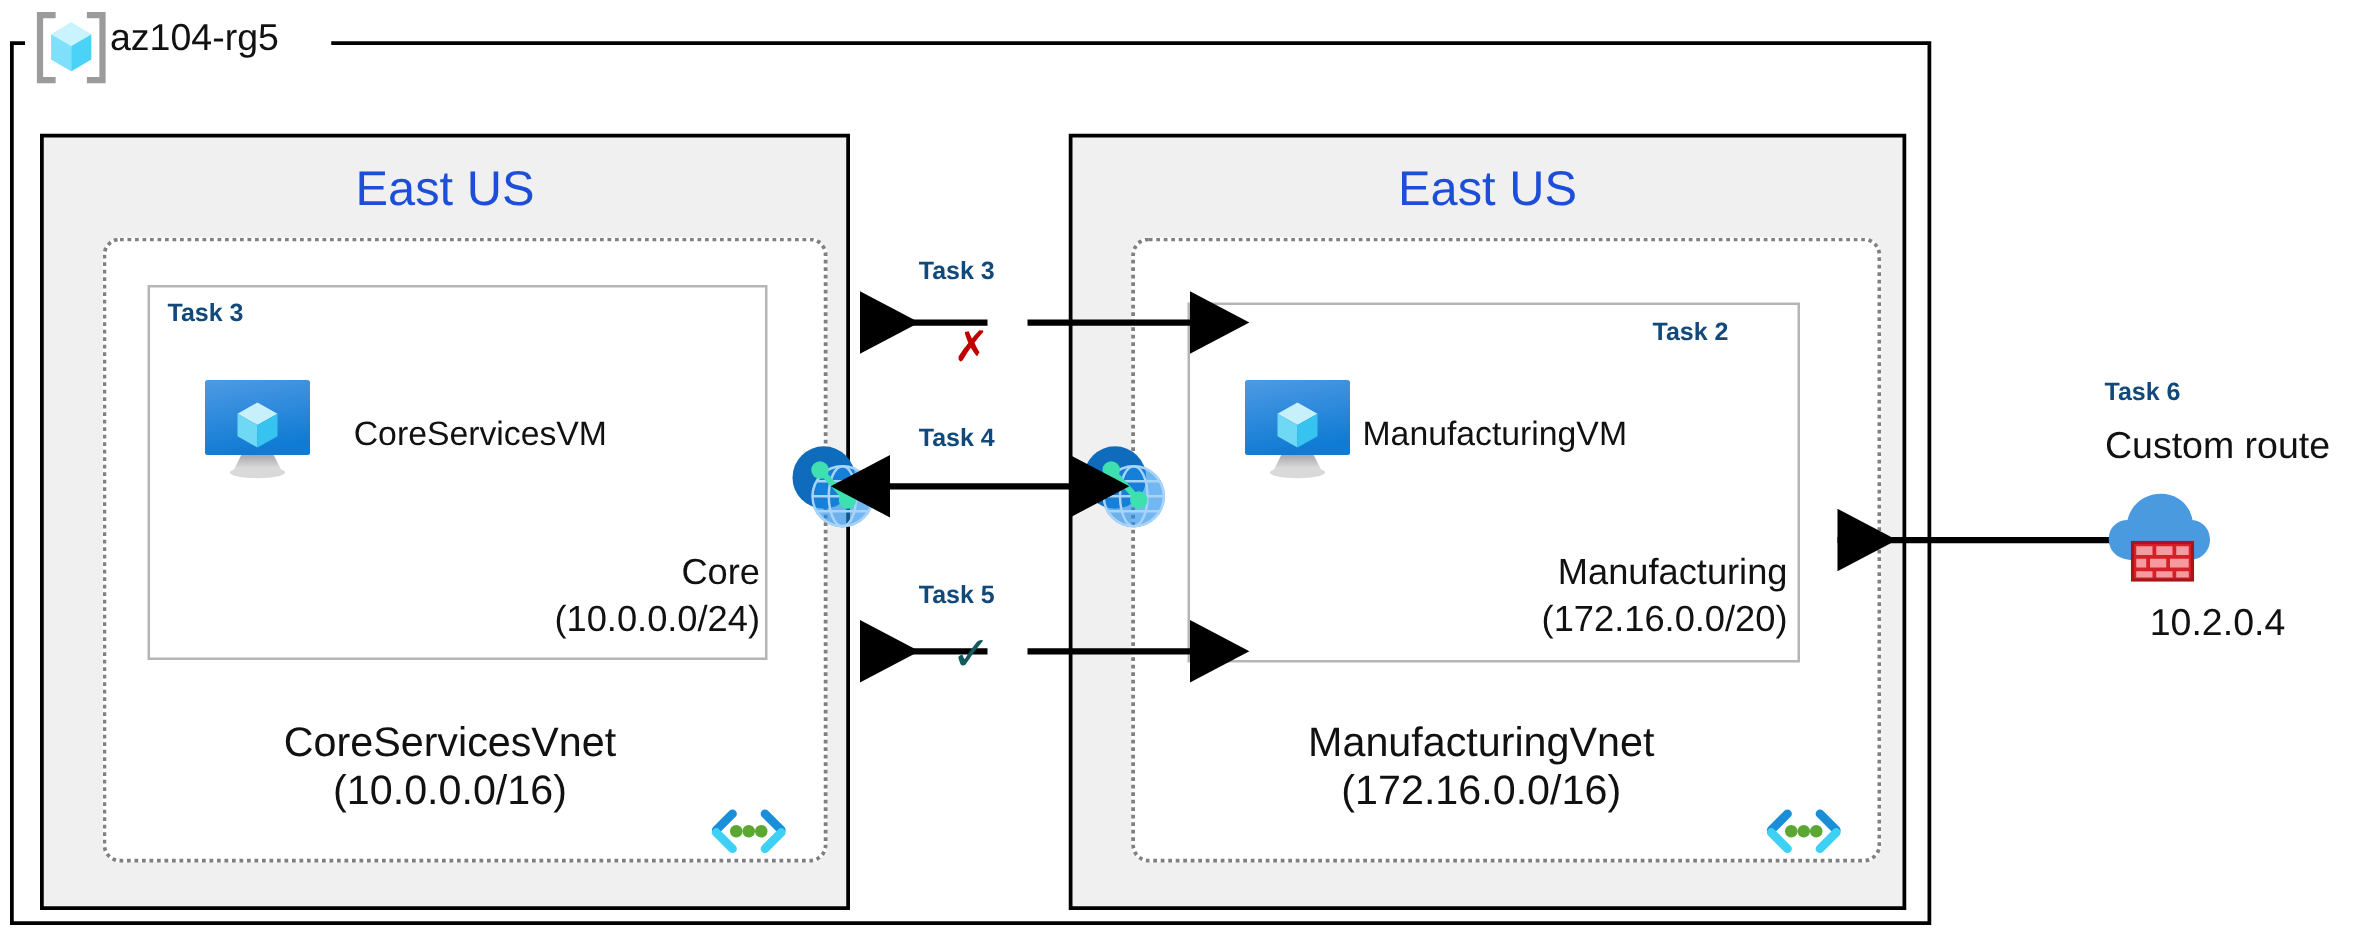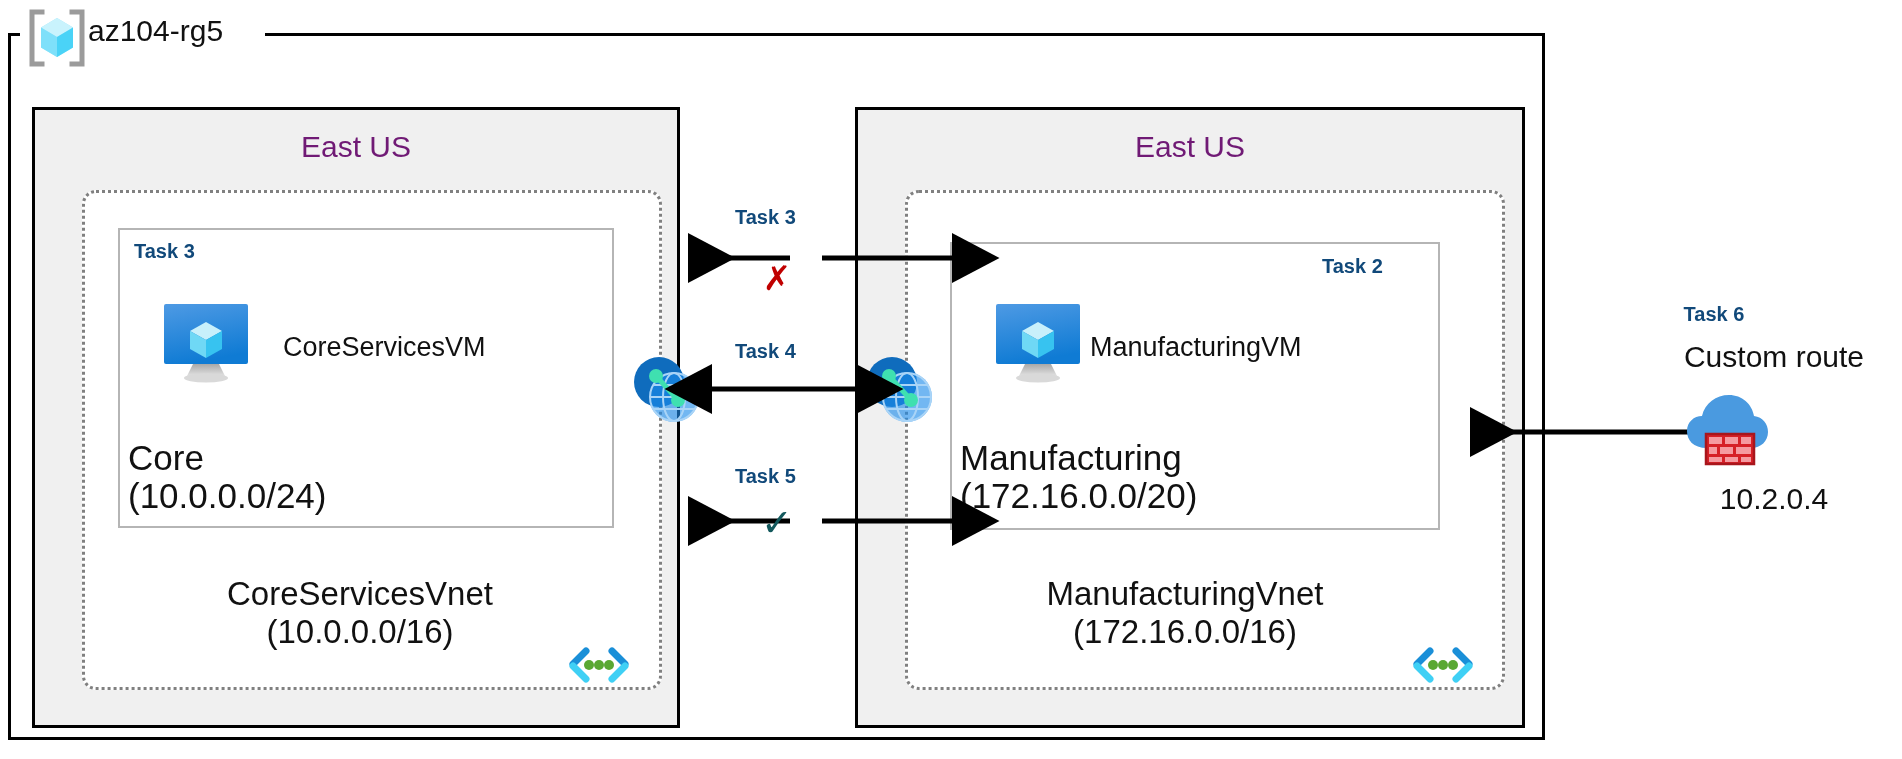--- a/index.html
+++ b/index.html
@@ -14,36 +14,36 @@
   #rg-gap{left:20px;top:18px;width:245px;height:34px;background:#fff;}
   #rg-label{left:88px;top:14px;font-size:30px;line-height:34px;color:#111;white-space:nowrap;}
 
   
   #rg-icon{left:26px;top:8px;width:62px;height:60px;}
 
   
   .region{background:#f0f0f0;border:3px solid #000;box-sizing:border-box;}
   #region-left{left:32px;top:107px;width:648px;height:621px;}
   #region-right{left:855px;top:107px;width:670px;height:621px;}
-  .region-label{font-size:30px;color:#701a75;width:100%;text-align:center;top:20px;left:0;}
+  .region-label{font-size:39px;color:#1d4ed8;width:100%;text-align:center;top:20px;left:0;}
 
   
   .vnet{border:3px dotted #808080;border-radius:14px;box-sizing:border-box;background:#ffffff;}
   #vnet-left{left:82px;top:190px;width:580px;height:500px;}
   #vnet-right{left:905px;top:190px;width:600px;height:500px;}
 
   
   .subnet{border:2px solid #b5b5b5;box-sizing:border-box;background:#fff;}
   #subnet-left{left:118px;top:228px;width:496px;height:300px;}
   #subnet-right{left:950px;top:242px;width:490px;height:288px;}
 
   .task-tag{font-size:20px;font-weight:bold;color:#11497a;white-space:nowrap;}
 
   .vm-name{font-size:27px;color:#111;white-space:nowrap;}
-  .sub-name{font-size:35px;color:#111;text-align:left;line-height:36px;}
+  .sub-name{font-size:29px;color:#111;text-align:right;line-height:36px;}
   .vnet-name{font-size:33px;color:#111;text-align:center;line-height:36px;}
 
   
   .vmicon{width:92px;height:86px;}
 
   
   .peer{width:72px;height:72px;}
 
   
   .vnetglyph{width:66px;height:44px;}

